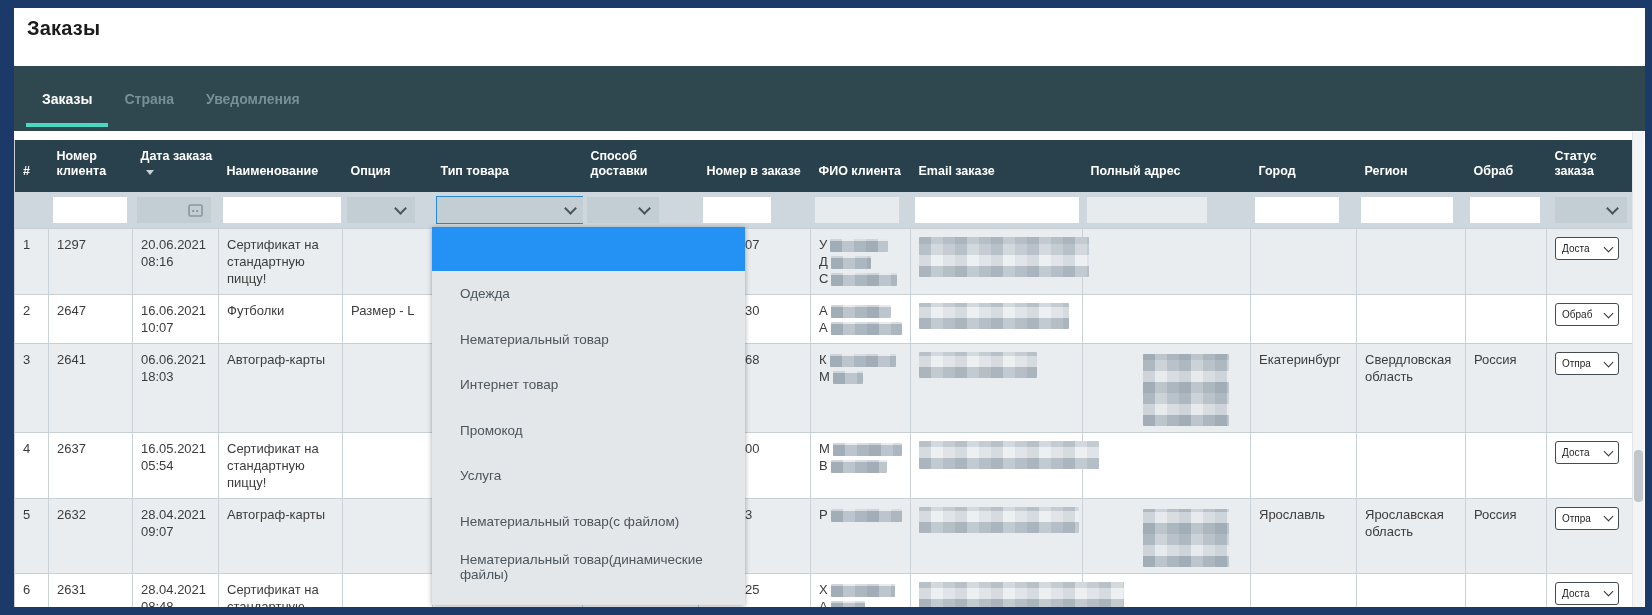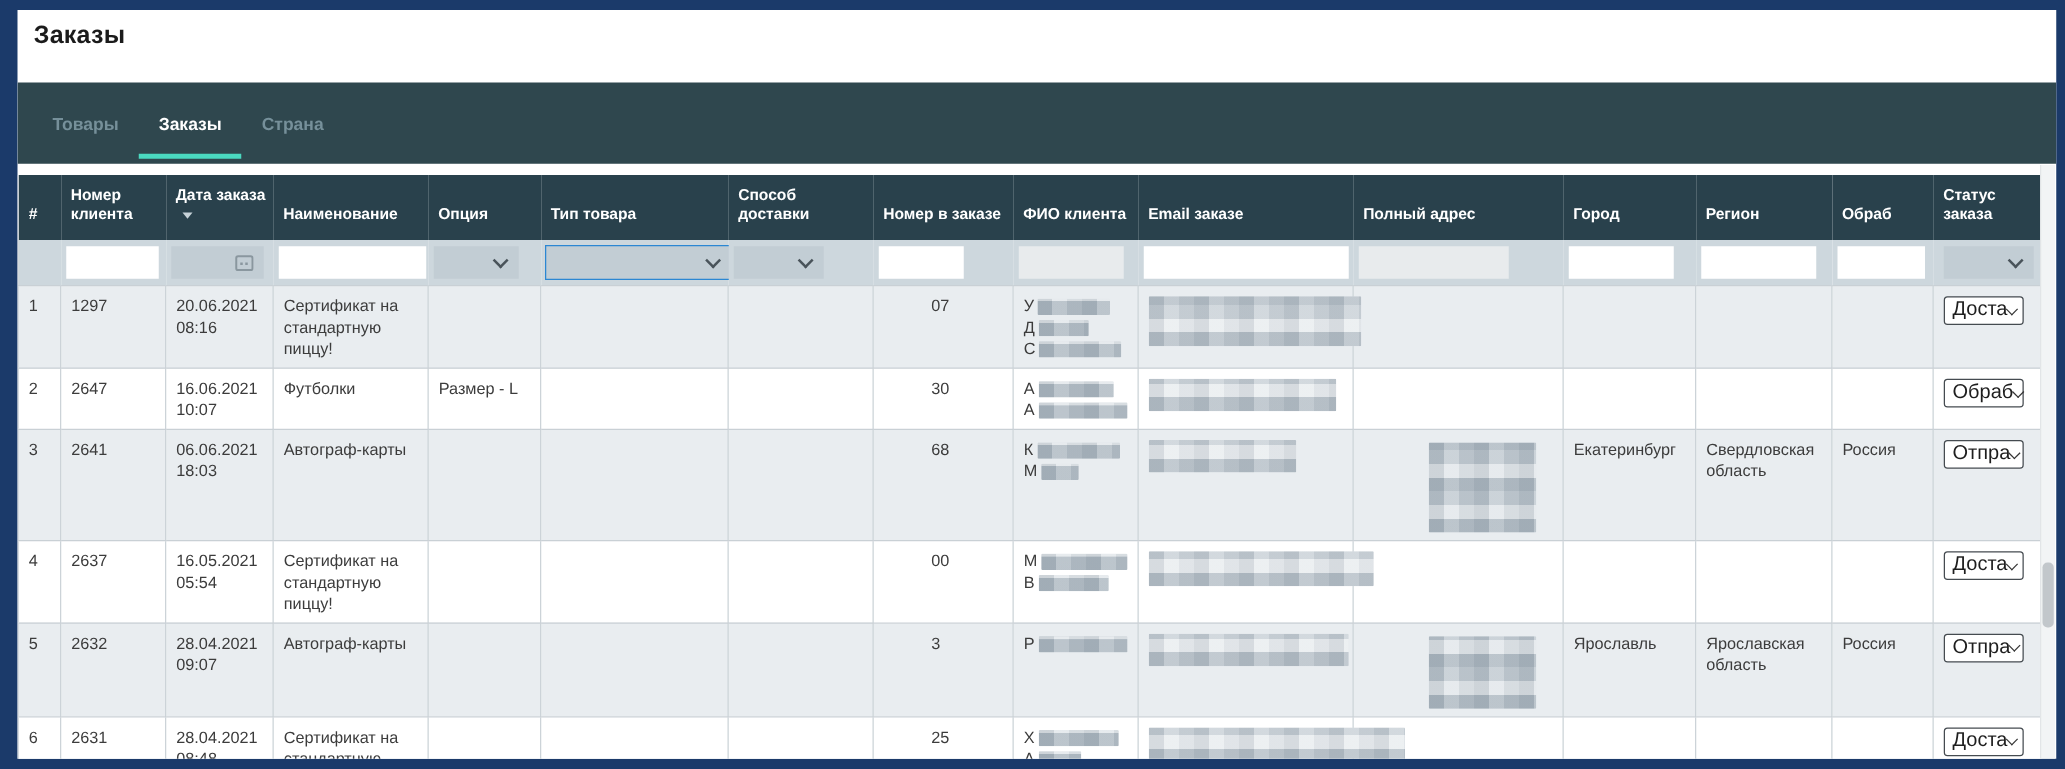--- a/index.html
+++ b/index.html
@@ -46,21 +46,21 @@
             display:flex;align-items:center;justify-content:flex-end;padding-right:10px;cursor:pointer}
   .f-widget.focused{box-shadow:0 0 0 1px #2b87d3}
   .chev{width:7px;height:7px;border-right:2px solid #49535a;border-bottom:2px solid #49535a;
         transform:rotate(45deg);display:inline-block;margin-top:-4px;flex:none}
   .caret-down{display:inline-block;margin-left:5px;border-left:4px solid transparent;
               border-right:4px solid transparent;border-top:5px solid #c6d2d8;vertical-align:middle}
 
   
   .status-sel{display:inline-flex;align-items:center;justify-content:space-between;width:64px;height:23px;
               border:1px solid #454b50;border-radius:3px;background:#fff;padding:0 6px;box-sizing:border-box;
-              font-size:16px;color:#1e1e1e;cursor:pointer}
+              font-size:10px;color:#1e1e1e;cursor:pointer}
   .status-sel .chev{width:6px;height:6px;border-width:1.8px;border-color:#333;margin-top:-3px}
 
   
   .px{display:inline-block;vertical-align:middle;border-radius:1px;background-color:#cfd6db;
     background-image:
       repeating-linear-gradient(0deg, rgba(118,134,148,.30) 0 11px, rgba(255,255,255,.34) 11px 22px, rgba(150,163,174,.22) 22px 33px),
       repeating-linear-gradient(90deg, rgba(128,143,156,.34) 0 12px, rgba(228,233,237,.55) 12px 24px, rgba(168,179,189,.30) 24px 36px);}
   .px.light{background-color:#e3e7ea}
   .fio-line{display:flex;align-items:center;height:17px;white-space:nowrap}
   .fio-line .px{height:13px;margin-left:3px}
@@ -81,29 +81,29 @@
 </head>
 <body>
 
 <div class="page">
 
   <div class="topbar">
     <h1 class="page-title">Заказы</h1>
   </div>
 
   <nav class="tabs">
-    <div class="tab">
-        <span>Товары</span>
-      </div>
     <div class="tab active">
         <span>Заказы</span>
         <span class="underline"></span>
       </div>
     <div class="tab">
         <span>Страна</span>
+      </div>
+    <div class="tab">
+        <span>Уведомления</span>
       </div>
   </nav>
 
   <div class="tablewrap">
     <table>
       <colgroup id="cols">
           <col style="width: 34px;">
           <col style="width: 84px;">
           <col style="width: 86px;">
           <col style="width: 124px;">
@@ -387,18 +387,28 @@
             <td></td>
             <td><div class="status-sel">
                 <span>Доста</span>
                 <span class="chev"></span>
               </div></td>
           </tr>
         </tbody>
     </table>
   </div>
 
+  <div class="dropdown" id="dropdown">
+      <div class="dd-option selected"></div>
+      <div class="dd-option">Одежда</div>
+      <div class="dd-option">Нематериальный товар</div>
+      <div class="dd-option">Интернет товар</div>
+      <div class="dd-option">Промокод</div>
+      <div class="dd-option">Услуга</div>
+      <div class="dd-option">Нематериальный товар(с файлом)</div>
+      <div class="dd-option">Нематериальный товар(динамические файлы)</div>
+    </div>
 
   <div class="vscroll">
     <div class="vthumb"></div>
   </div>
 
 </div>
 
 </body></html>

